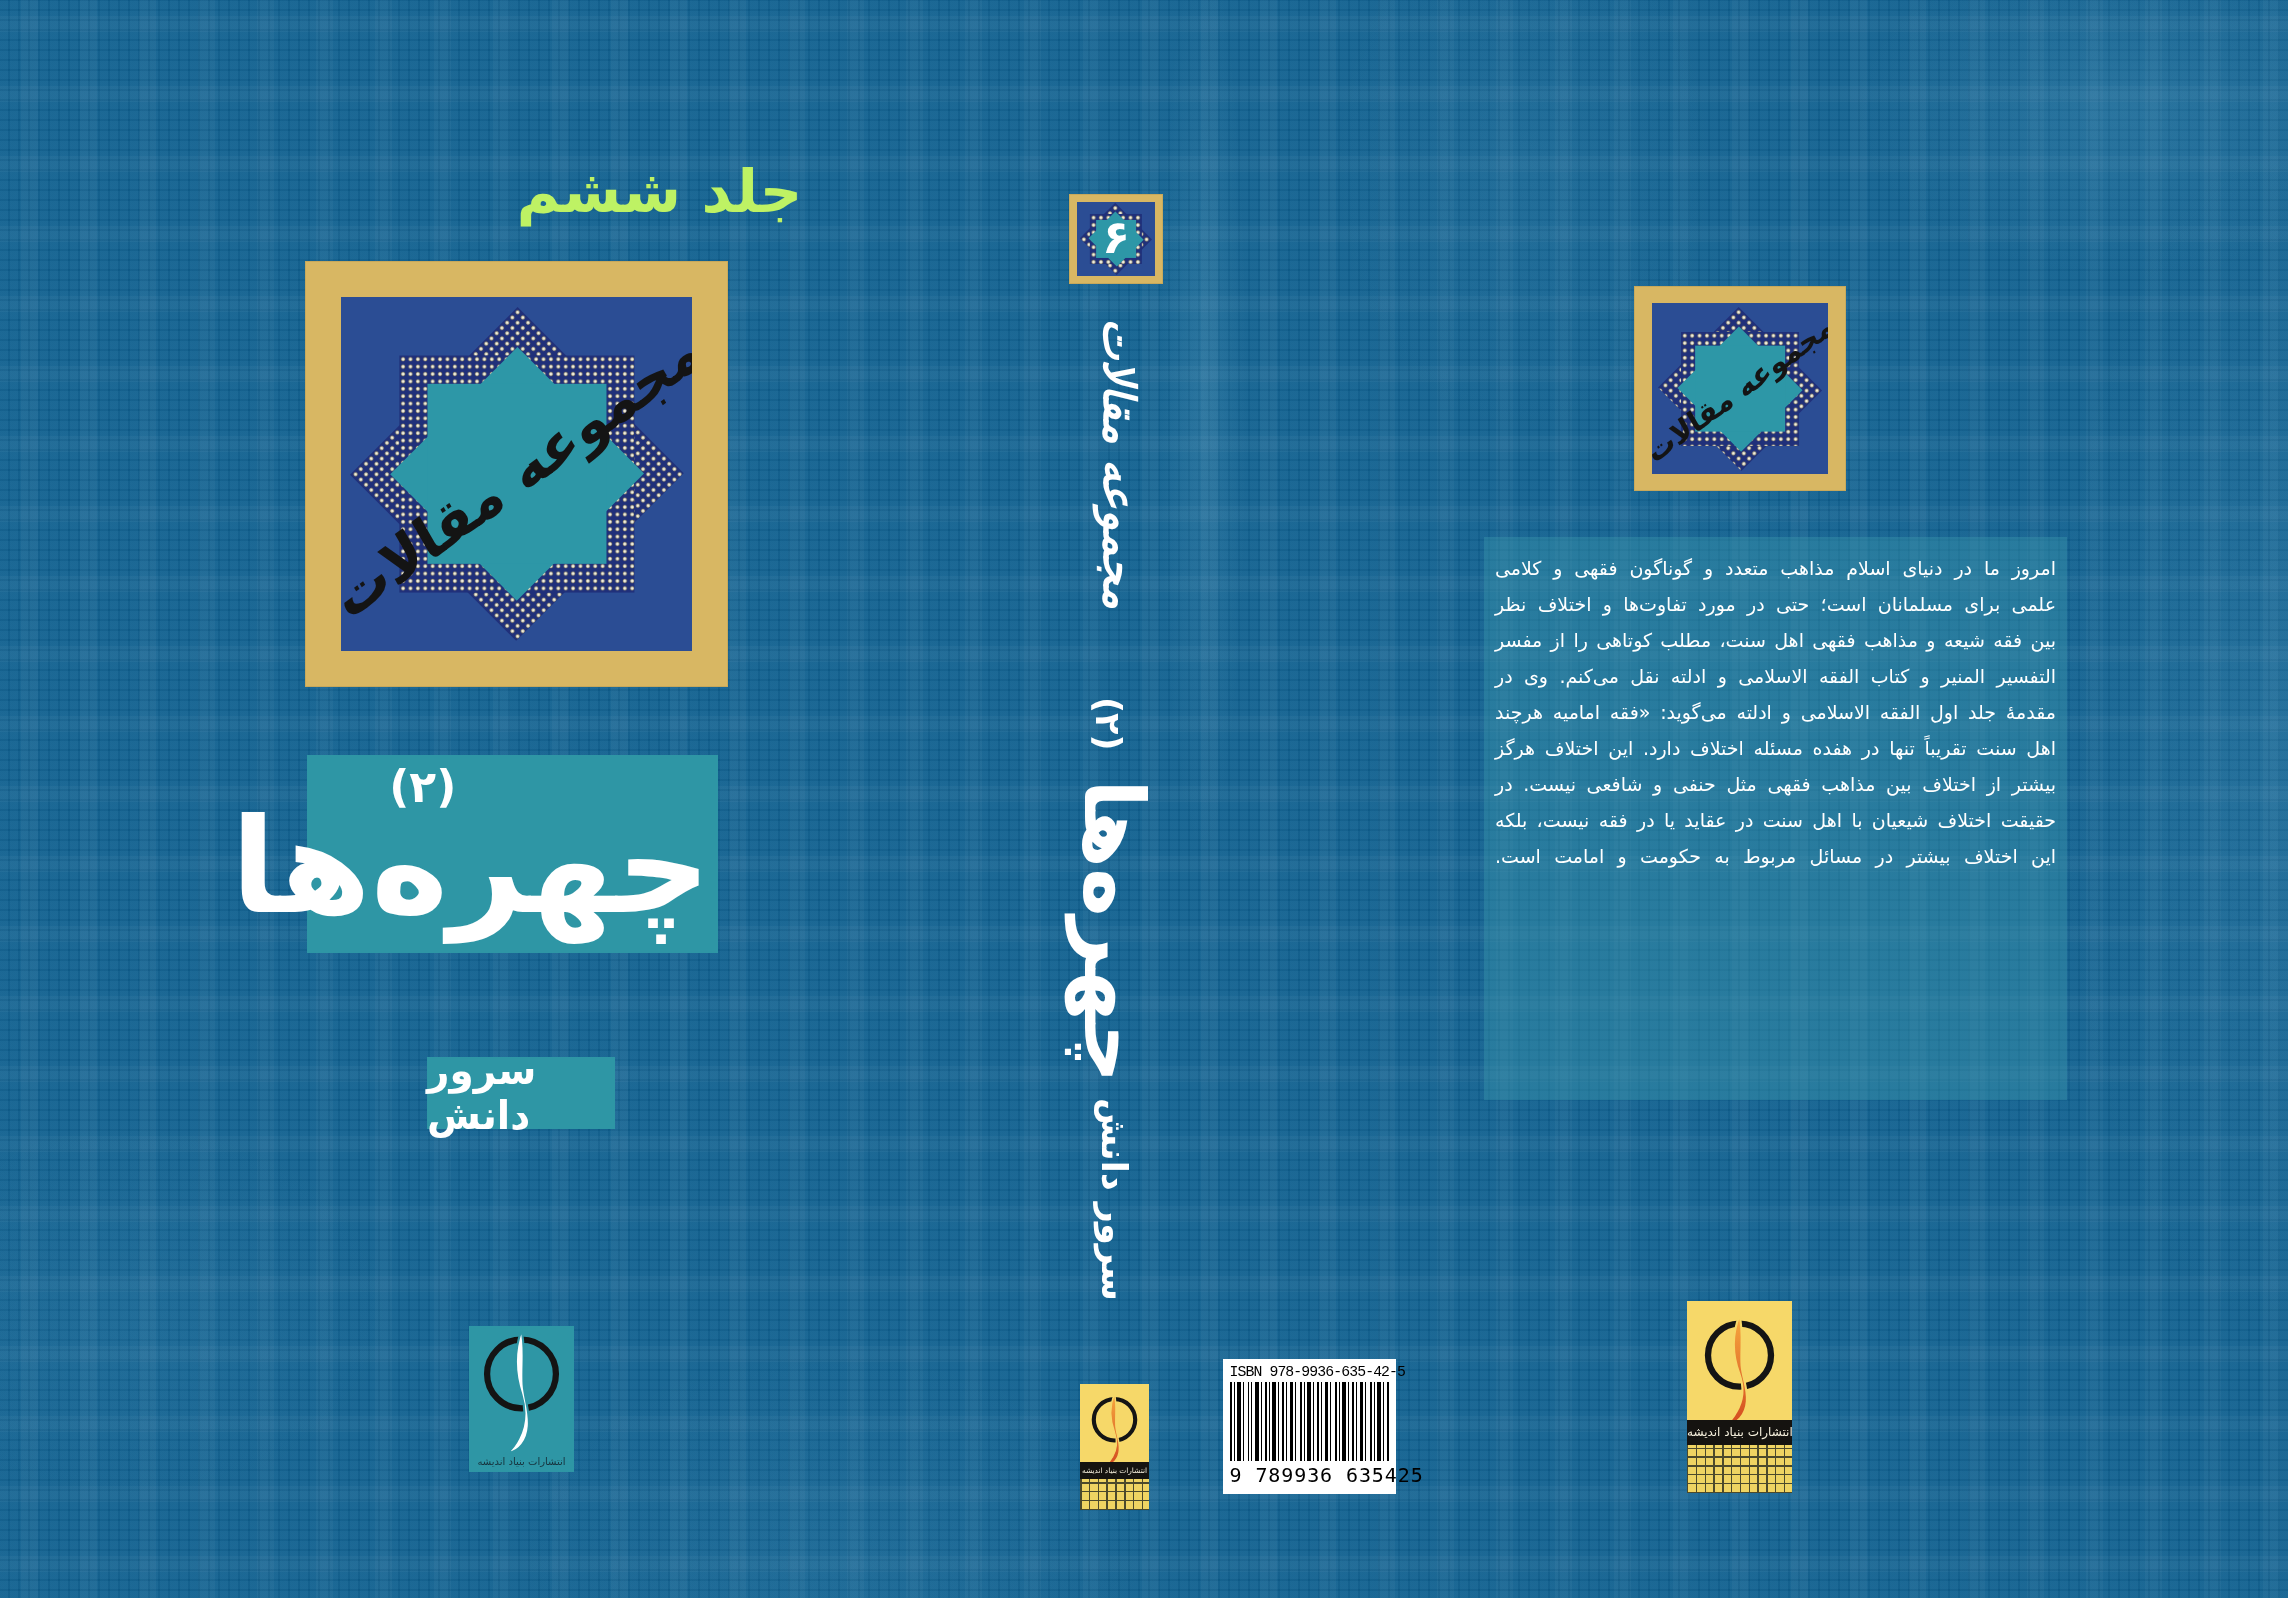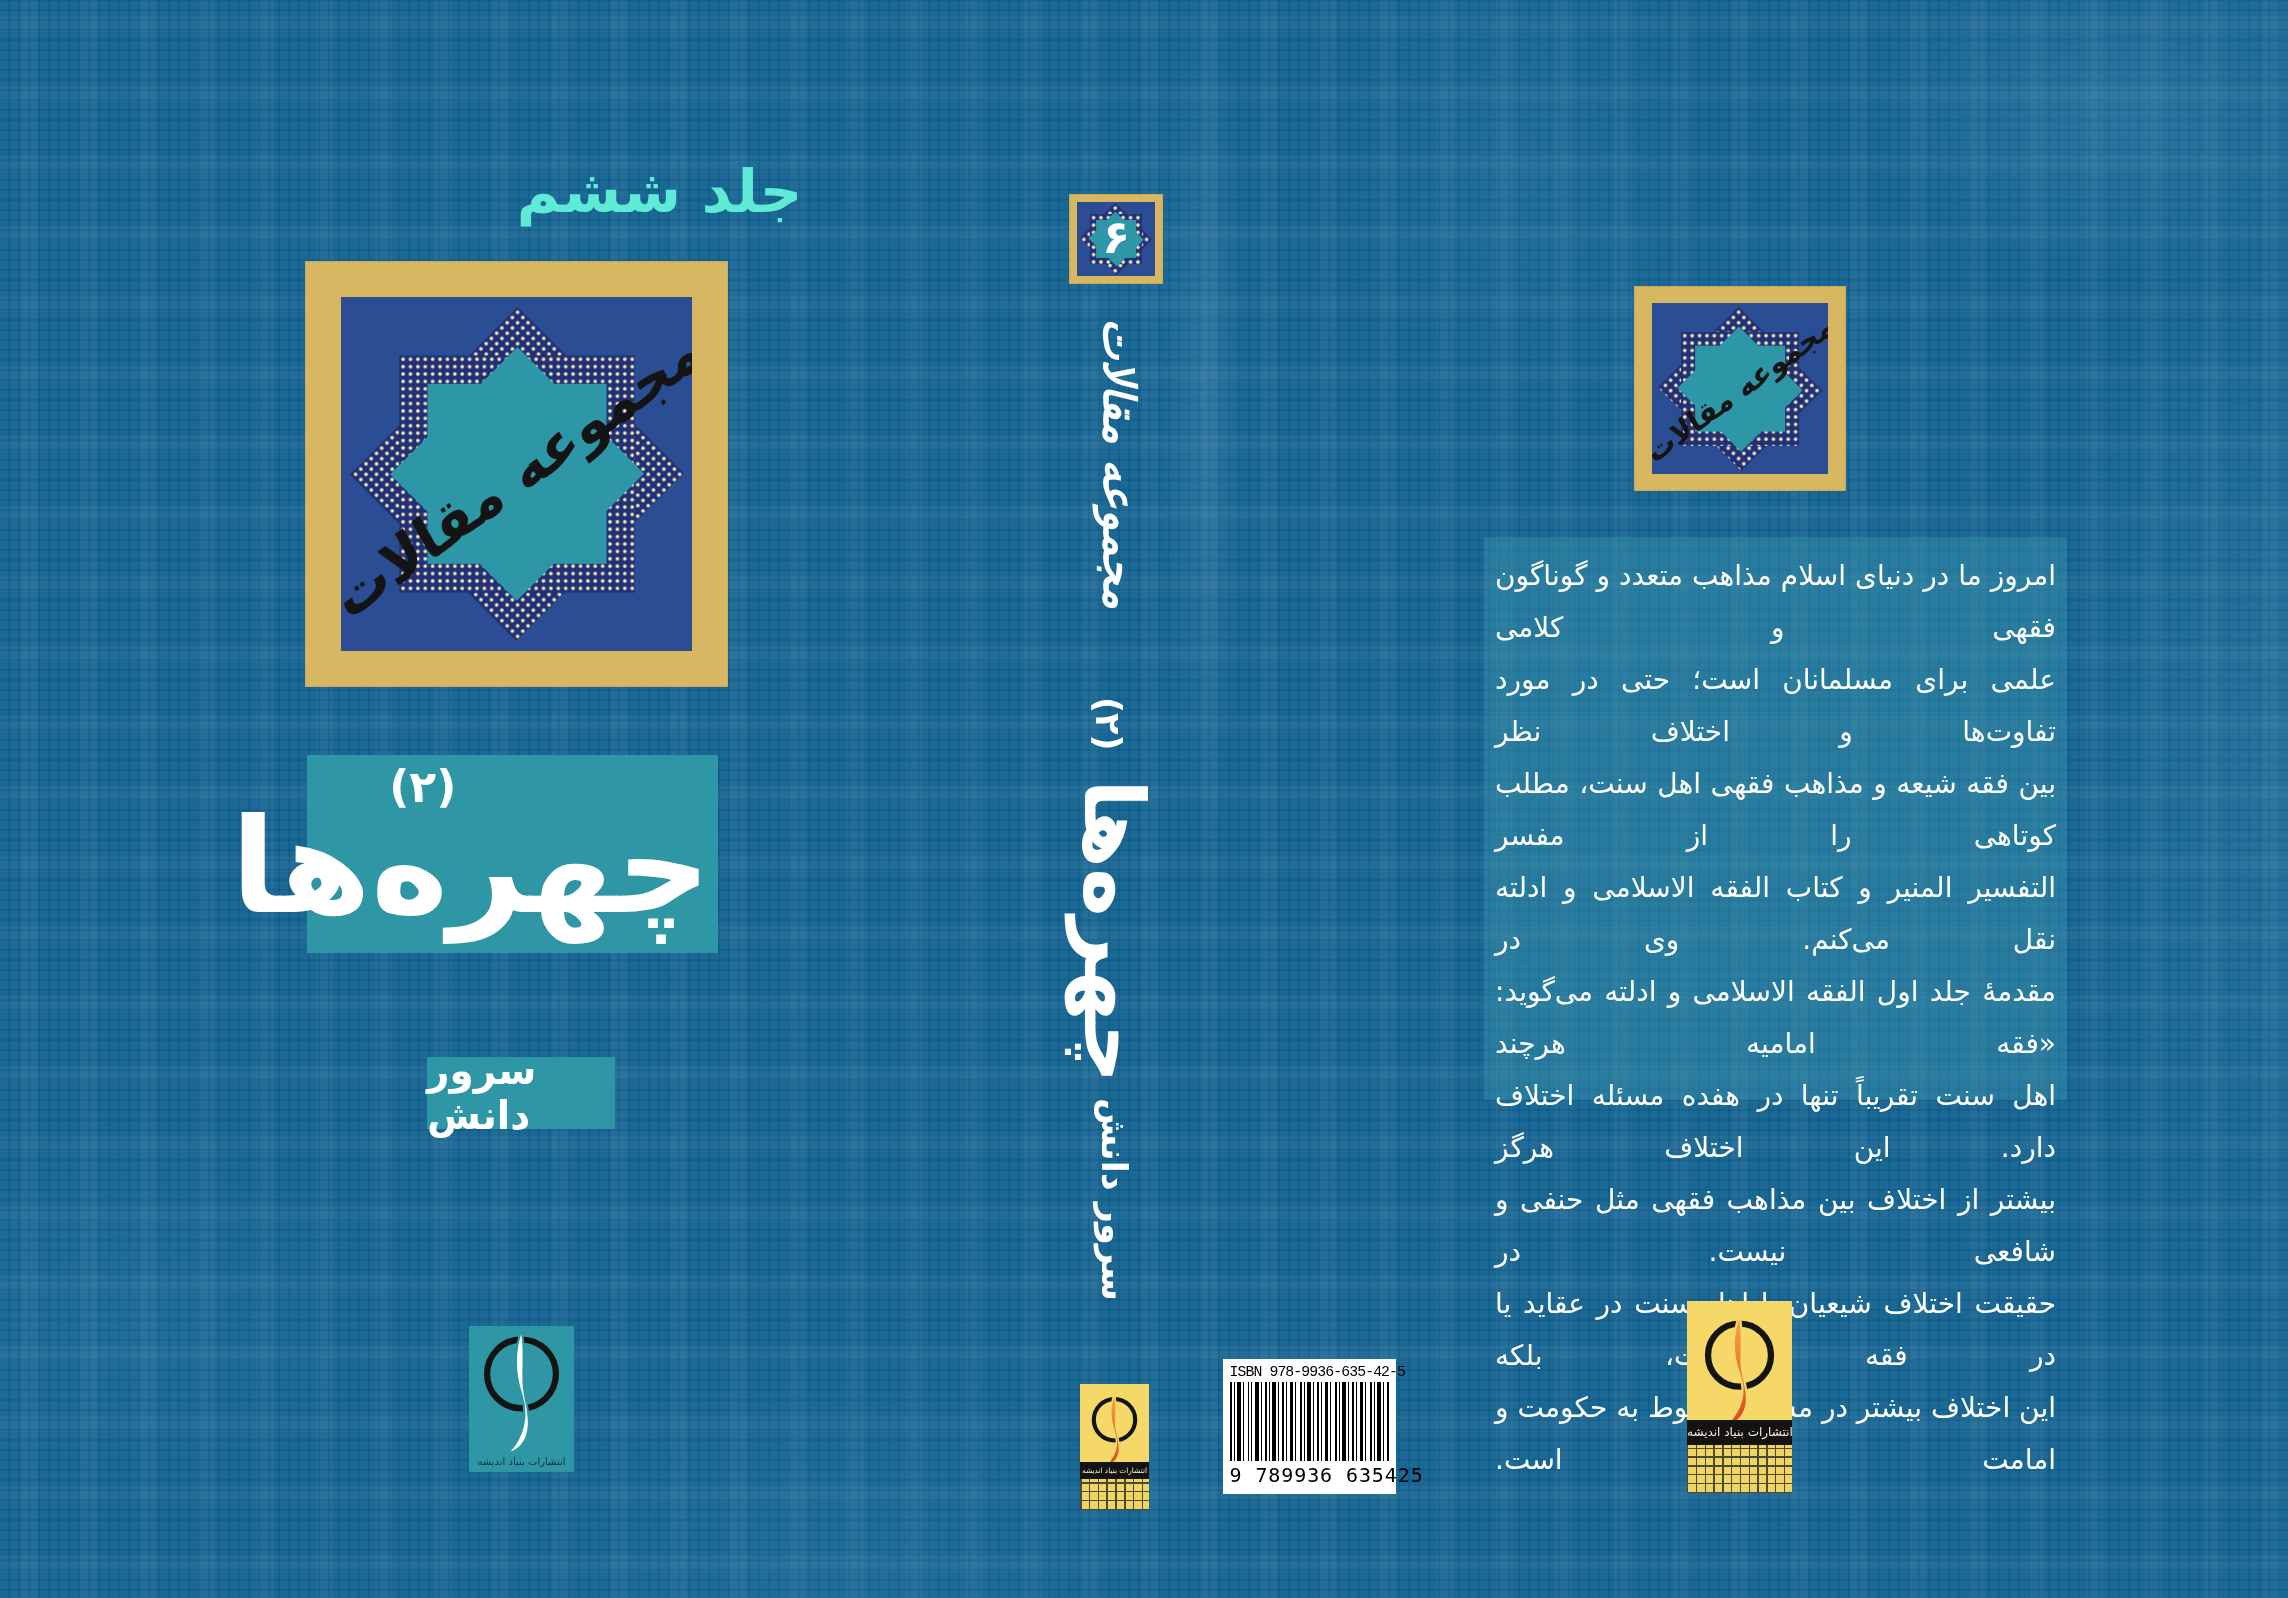--- a/index.html
+++ b/index.html
@@ -17,21 +17,21 @@
       radial-gradient(55px 572px at 1203px 397px, rgba(160,215,235,.12), transparent 80%),
       radial-gradient(277px 388px at 1523px 166px, rgba(150,210,235,.06), transparent 70%),
       radial-gradient(388px 277px at 129px 1311px, rgba(150,210,235,.05), transparent 70%),
       radial-gradient(461px 295px at 831px 1551px, rgba(150,210,235,.05), transparent 70%),
       repeating-linear-gradient(90deg, rgba(200,230,245,.035) 0 8.3px, rgba(6,40,70,.055) 8.3px 10px),
       repeating-linear-gradient(0deg,  rgba(200,230,245,.035) 0 8.3px, rgba(6,40,70,.055) 8.3px 10px),
       repeating-linear-gradient(90deg, transparent 0 21px, rgba(255,255,255,.035) 21px 38px, transparent 38px 59px),
       repeating-linear-gradient(0deg,  transparent 0 27px, rgba(255,255,255,.035) 27px 43px, transparent 43px 70px);
   }
   .abs{position:absolute;}
-  .white{color:#5eead4;}
+  .white{color:#bef264;}
 
   
   .emblem{position:absolute; background:#d8b763; box-shadow:0 0 0 0.9px rgba(0,0,0,.08) inset;}
   .emblem .inner{position:absolute; inset:8.5%; background:#2b4d94; overflow:hidden;}
   .emblem .star{position:absolute; left:50%; top:50%;}
   .emblem .s-outer{
     width:67%; height:67%;
     background-color:#20307a;
     background-image:radial-gradient(circle at 3.7px 3.7px, rgba(252,248,225,.95) 1.1px, rgba(196,170,70,.55) 1.9px, transparent 2.5px);
     background-size:7.4px 7.4px;
@@ -89,21 +89,21 @@
   .spine-title{left:966px; top:789px; width:295px; height:111px;
     font-size:83px; font-weight:bold; color:#fff; line-height:111px;}
   .spine-title .tnum{font-size:35px; font-weight:bold; vertical-align:11px;}
   .spine-author{left:1012px; top:1172px; width:203px; height:55px;
     font-size:35px; font-weight:bold; color:#fff; line-height:55px;}
 
   
   .blurb-panel{left:1484px; top:537px; width:583px; height:563px;
     background:rgba(61,152,173,0.40);}
   .blurb{position:absolute; inset:13px 11px 0 11px; direction:rtl; color:#fff;}
-  .blurb .bline{font-size:28px; line-height:52px; text-align:justify; text-align-last:justify;}
+  .blurb .bline{font-size:19px; line-height:36px; text-align:justify; text-align-last:justify;}
 
   .barcode{left:1223px; top:1359px; width:173px; height:135px; background:#ffffff;
     box-sizing:border-box; padding:4.6px 6.5px;}
   .barcode .isbn{font-family:Liberation Mono, monospace; font-size:14.8px;
     letter-spacing:-0.9px; color:#000; text-align:center; white-space:nowrap;}
   .barcode .bars{height:79px; margin:2.8px 0.9px 1.8px 0.9px;
     background:repeating-linear-gradient(90deg,
       #000 0 1.8px, #fff 1.8px 3.7px, #000 3.7px 4.6px, #fff 4.6px 7.4px,
       #000 7.4px 11px, #fff 11px 13px, #000 13px 14px, #fff 14px 17.5px);}
   .barcode .digits{font-family:"DejaVu Sans Mono", monospace; font-size:20px;

